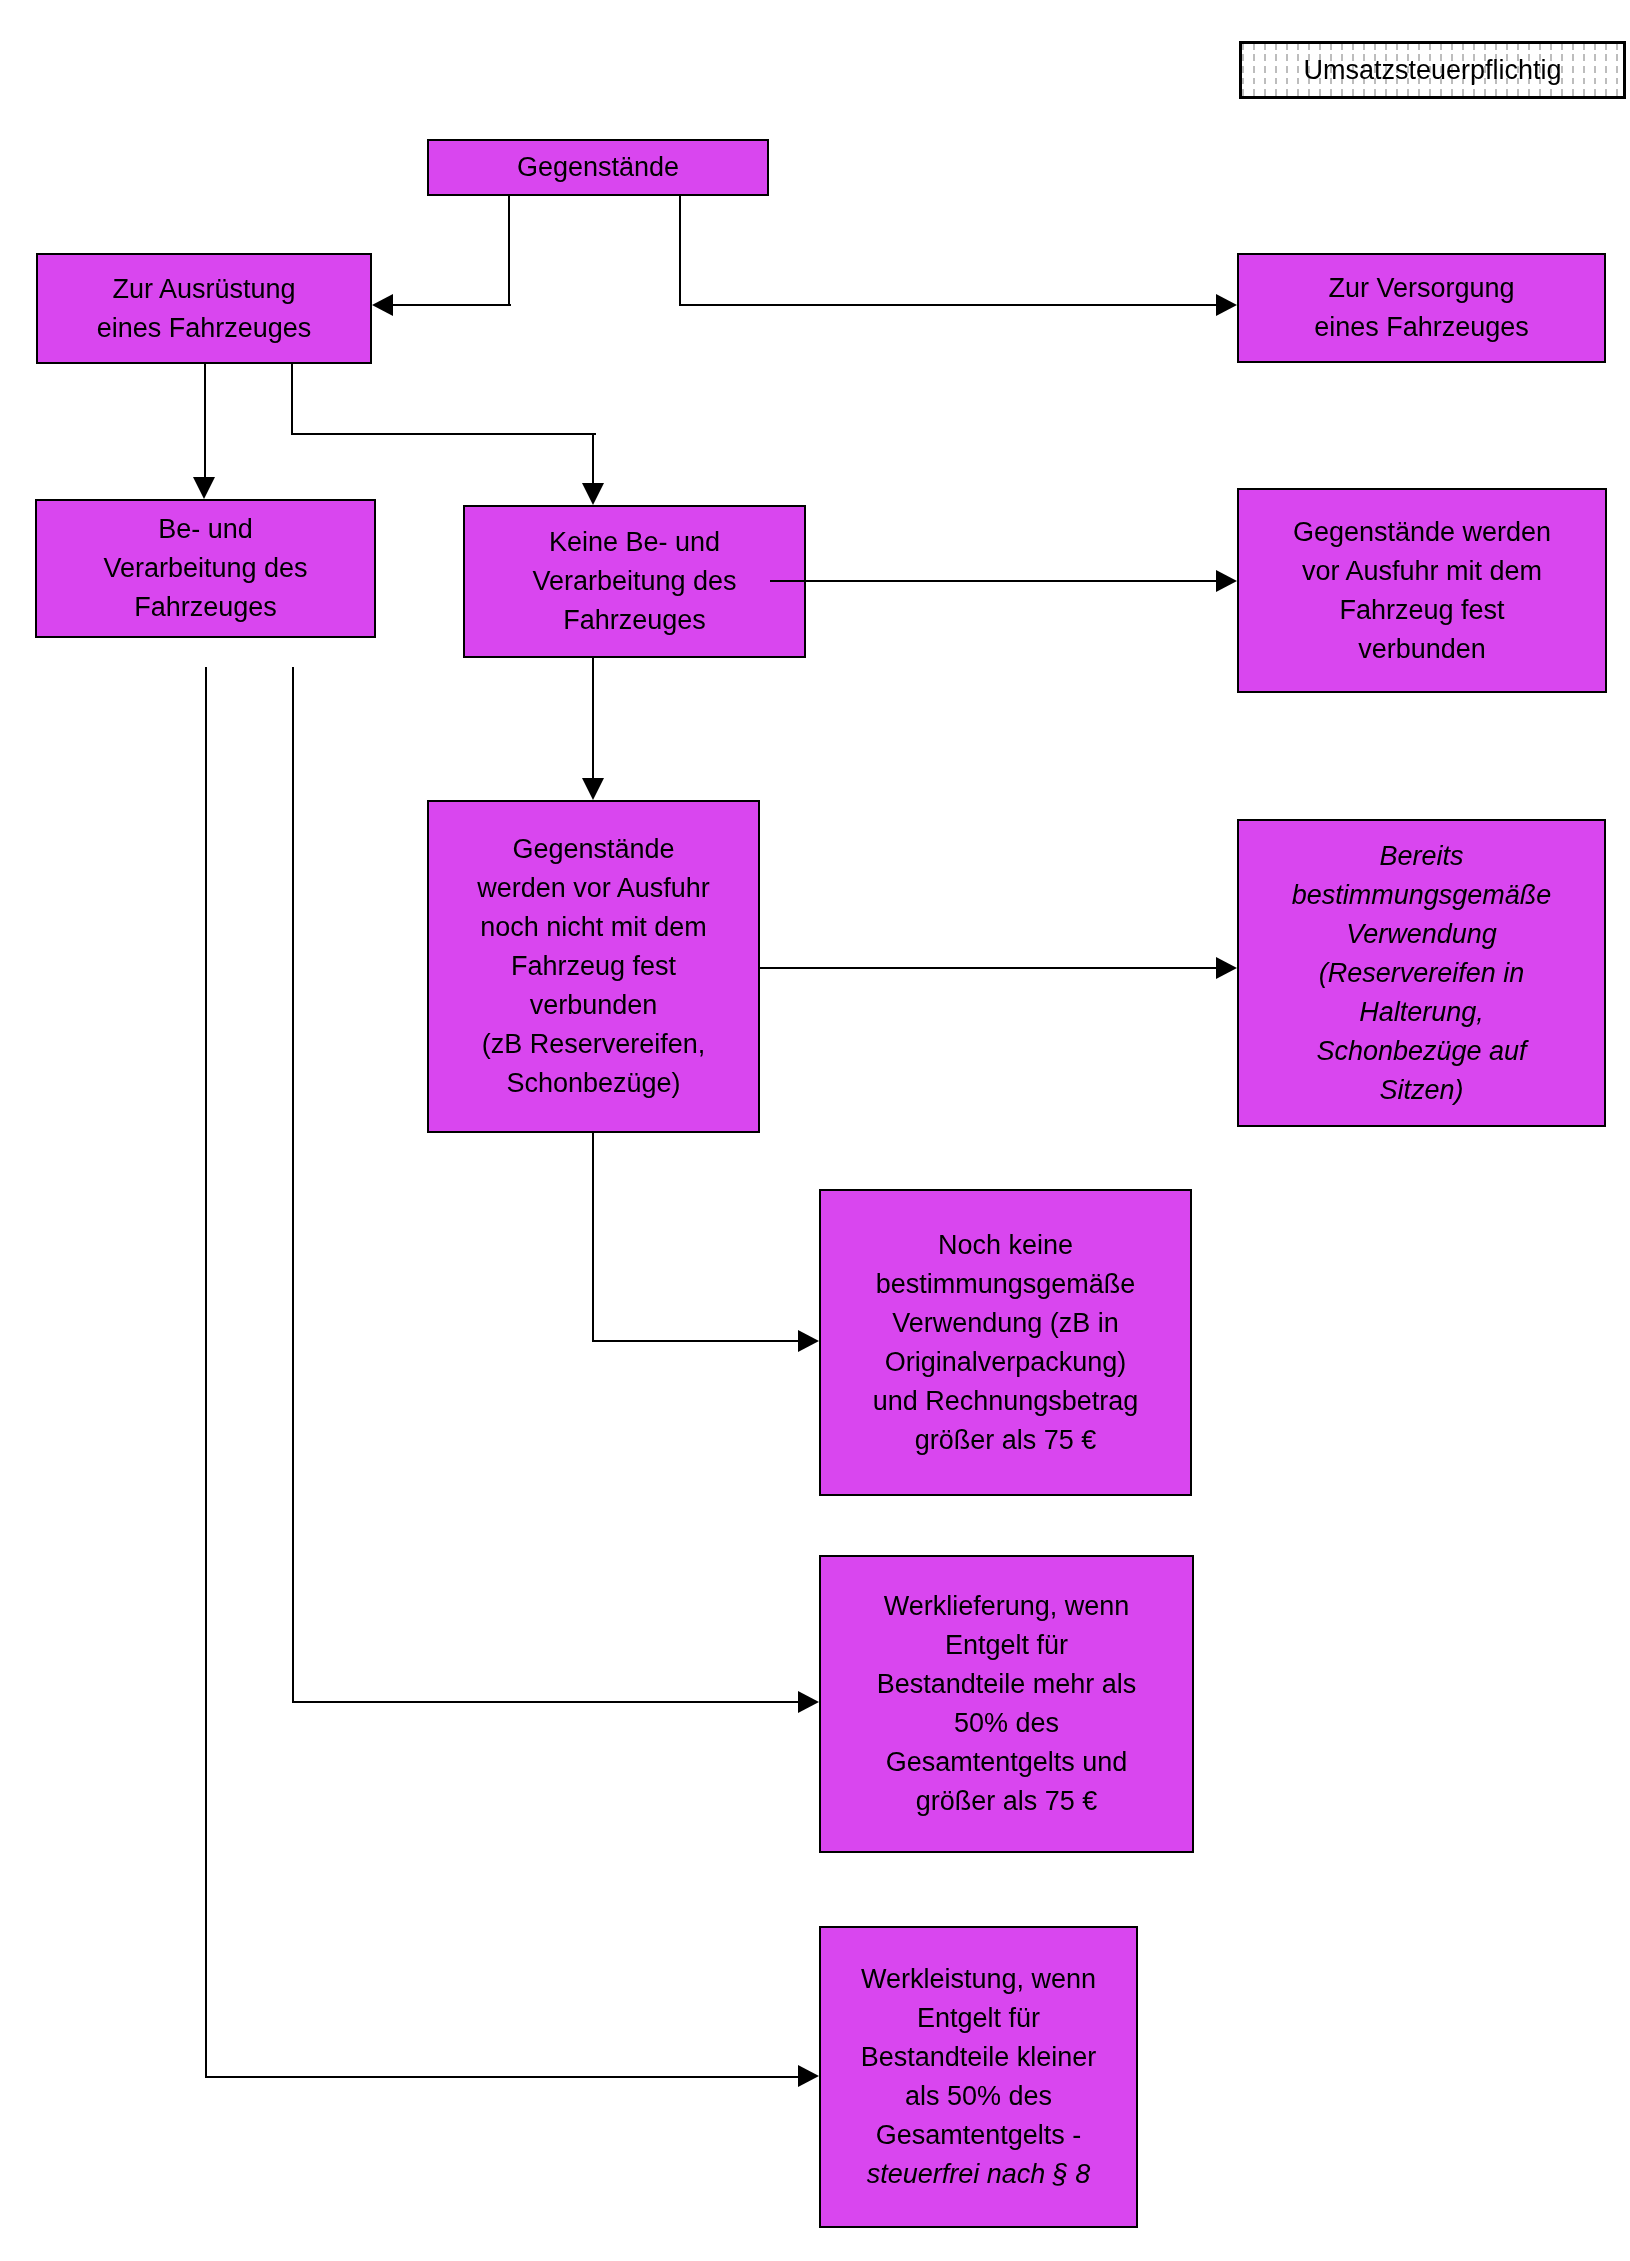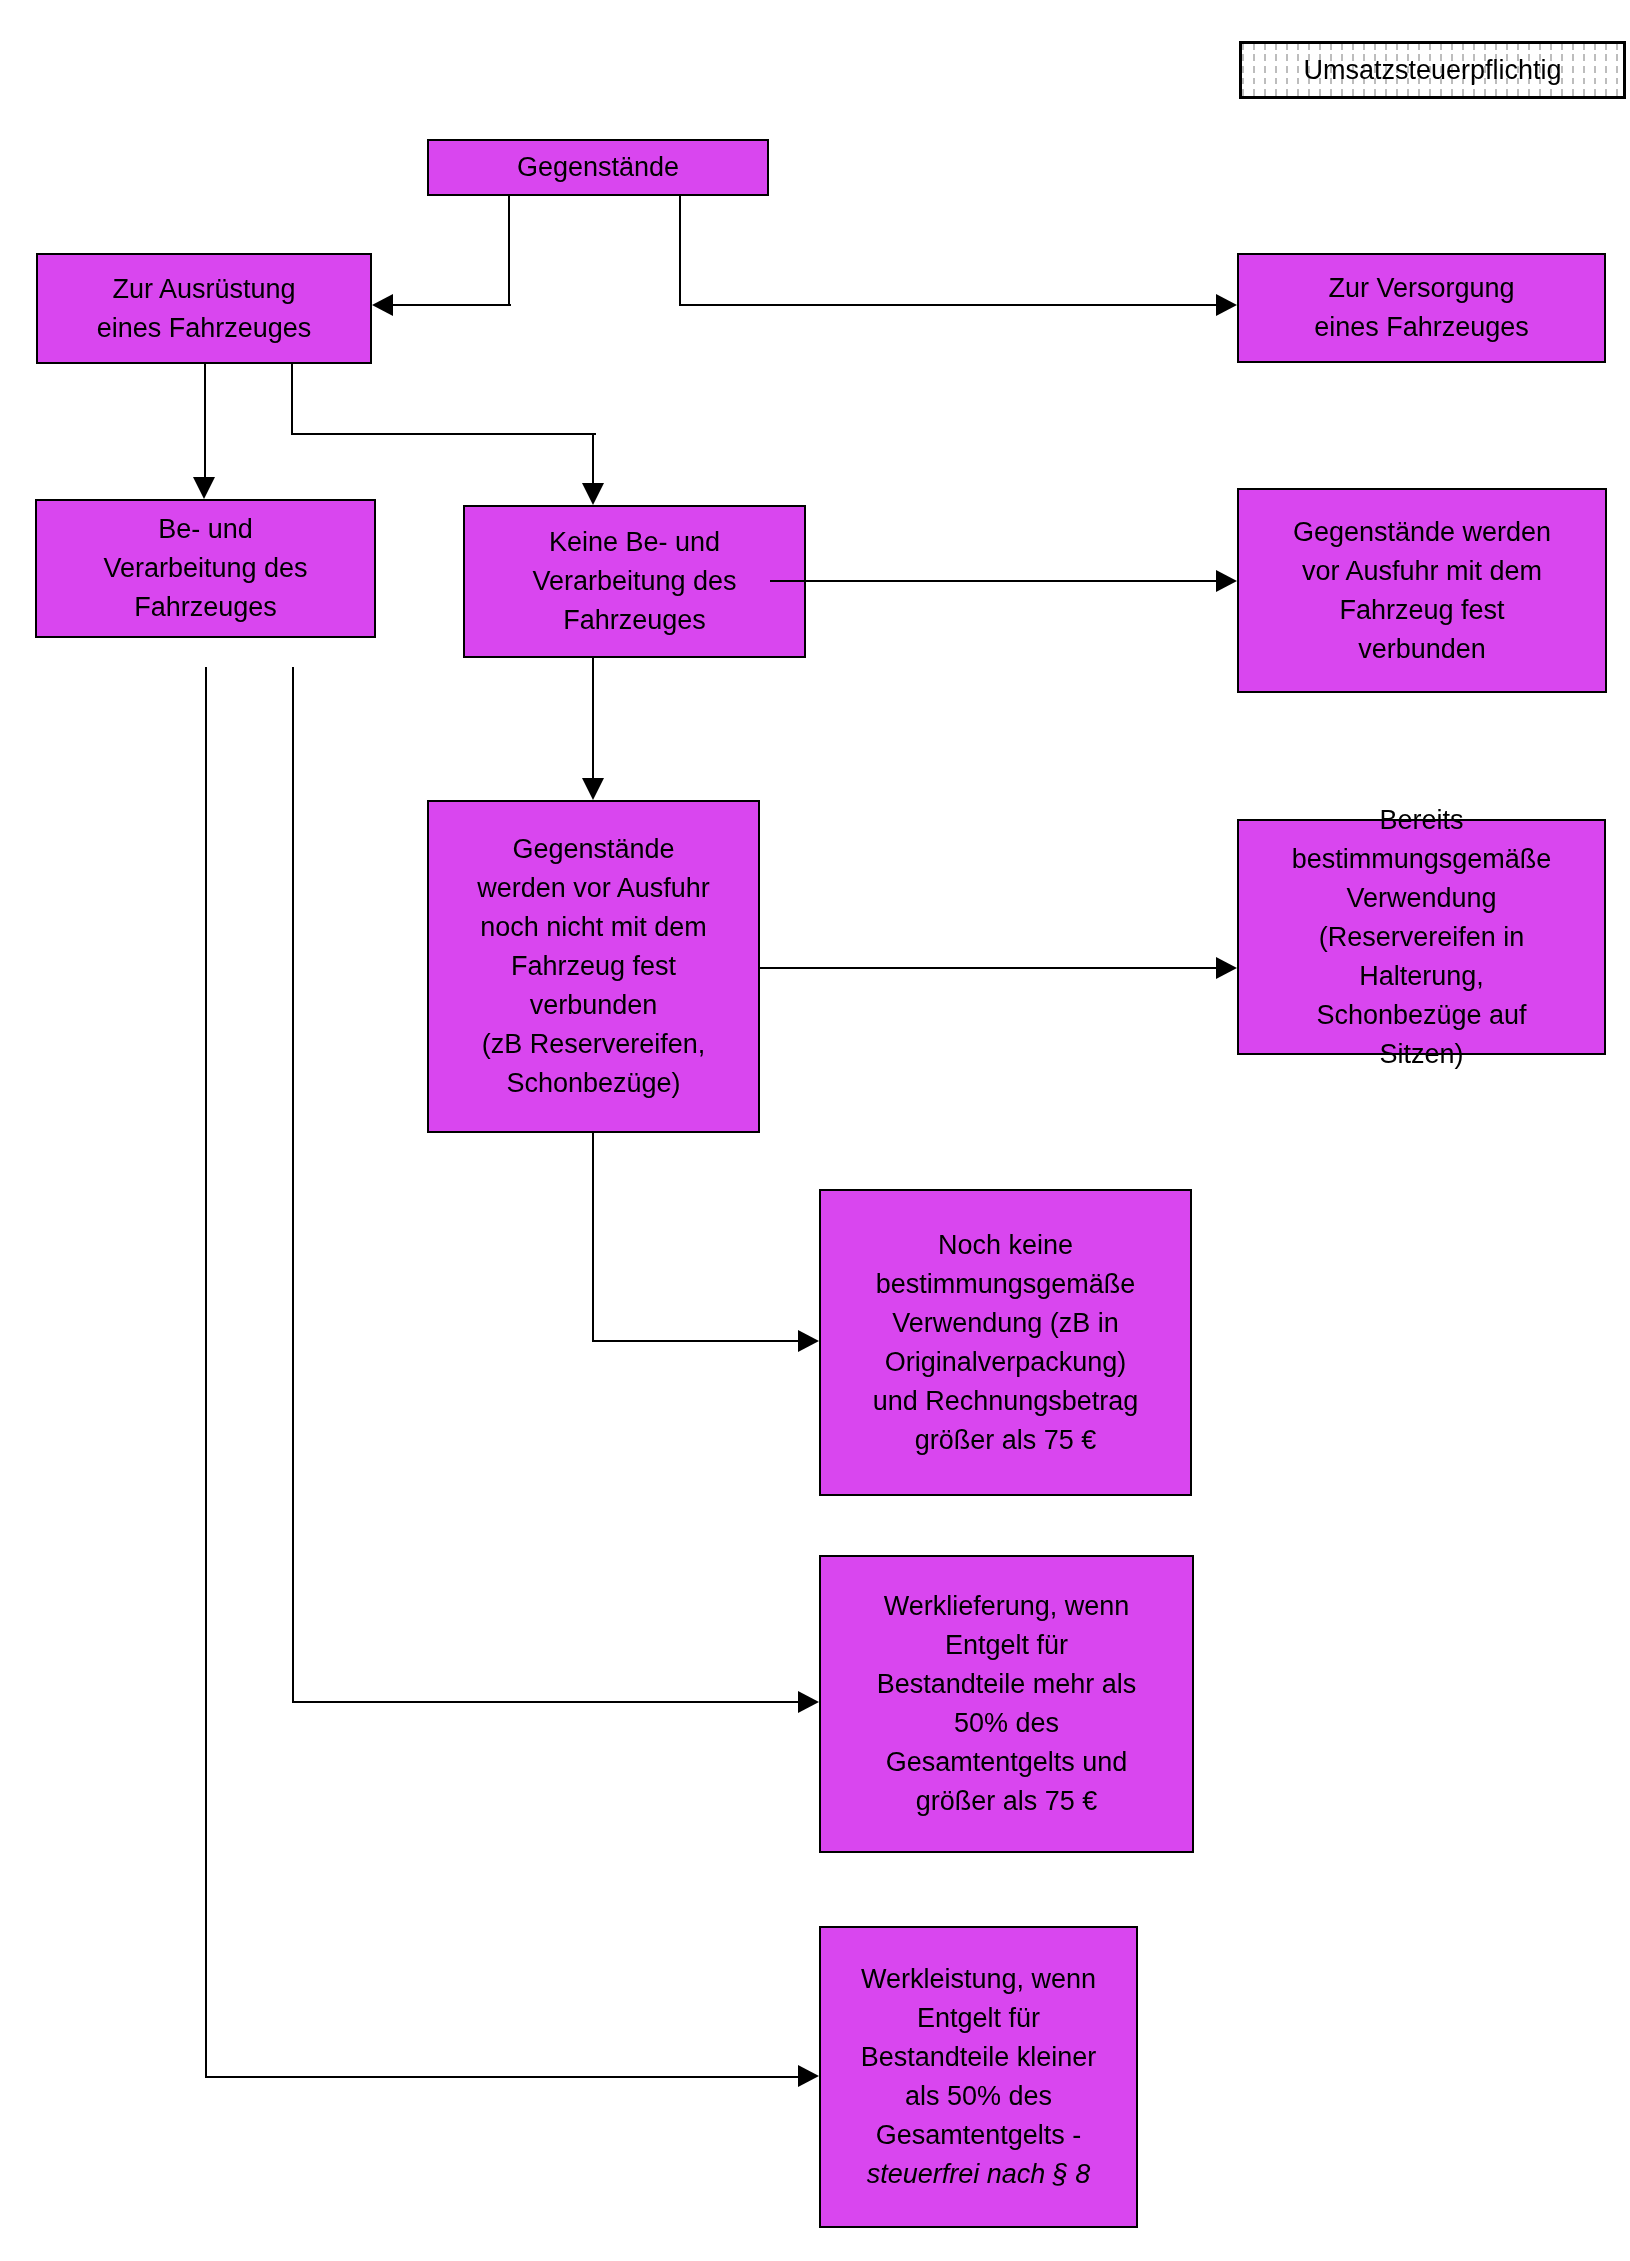--- a/index.html
+++ b/index.html
@@ -45,21 +45,21 @@
   
   #n-header-frei      { left: 825px; top:   41px; width: 374px; height: 58px; }
   #n-header-pflichtig { left: 1239px; top:   41px; width: 387px; height: 58px; }
   #n-gegenstaende     { left:  427px; top:  139px; width: 342px; height: 57px; }
   #n-zur-ausruestung  { left:   36px; top:  253px; width: 336px; height: 111px; }
   #n-zur-versorgung   { left: 1237px; top:  253px; width: 369px; height: 110px; }
   #n-be-und           { left:   35px; top: 499px; width: 341px; height: 139px; }
   #n-keine-be         { left:  427px; top: 505px; width: 343px; height: 153px; margin-left: 36px; }
   #n-gegen-fest       { left: 1237px; top: 488px; width: 370px; height: 205px; }
   #n-gegen-nicht-fest { left:  427px; top: 800px; width: 333px; height: 333px; }
-  #n-bereits          { left: 1237px; top: 819px; width: 369px; height: 236px; }
+  #n-bereits          { left: 1237px; top: 819px; width: 369px; height: 308px; font-style: italic; }
   #n-noch-keine       { left: 819px; top: 1189px; width: 373px; height: 307px; }
   #n-werklieferung    { left: 819px; top: 1555px; width: 375px; height: 298px; }
   #n-werkleistung     { left: 819px; top: 1926px; width: 319px; height: 302px; }
 
   
   .line {
     position: absolute;
     background: #000;
   }
   .arrow-down, .arrow-left, .arrow-right {

